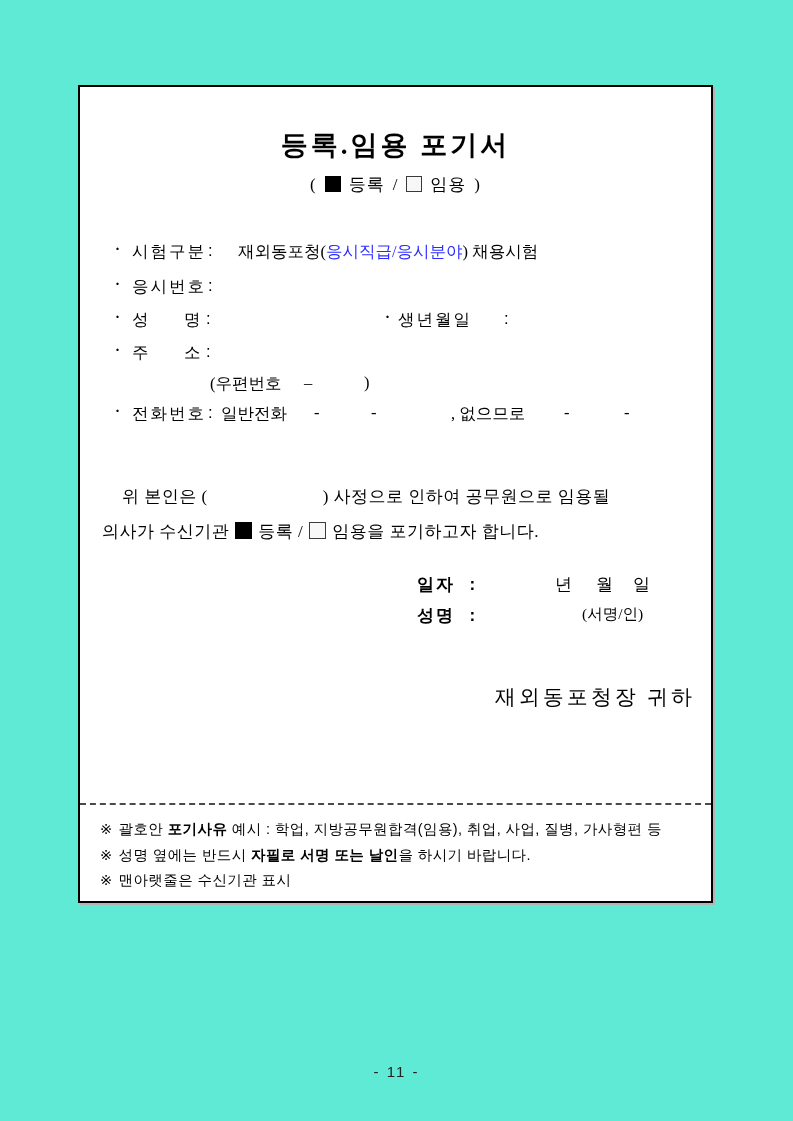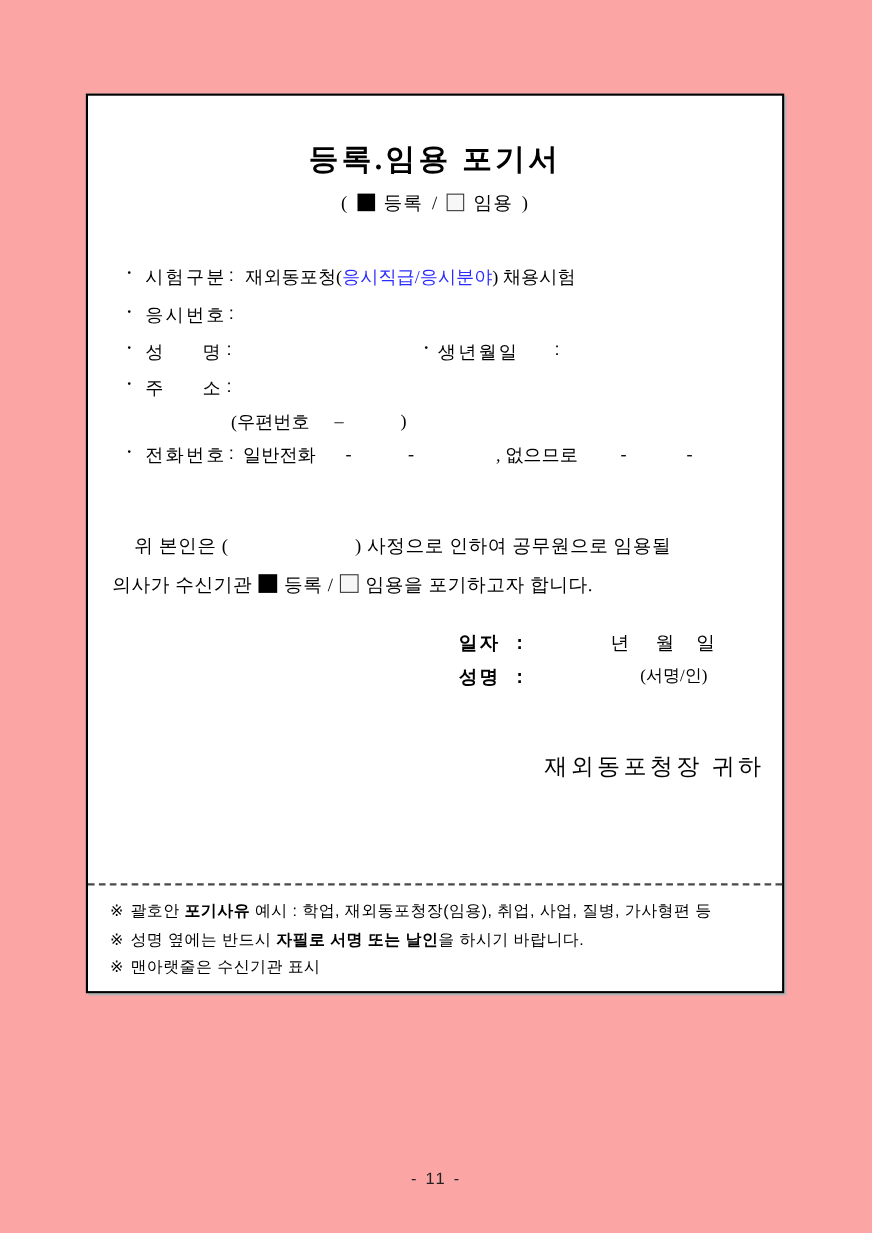--- a/index.html
+++ b/index.html
@@ -1,17 +1,17 @@
 <!DOCTYPE html>
 <html style="--accent: #2b2bff;"><head>
 <meta charset="utf-8">
 <style>
   html,body { margin:0; padding:0; background:#ffffff; }
   .page {
-    position:relative; width:793px; height:1121px; background:#fca5a5;
+    position:relative; width:793px; height:1121px; background:#5eead4;
     font-family:"Liberation Serif","DejaVu Serif",serif; color:#000; overflow:hidden;
   }
   .form-box {
     position:absolute; left:78px; top:85px; width:635px; height:818px;
     border:2px solid #000; box-sizing:border-box; background:#fff;
     box-shadow:2px 2px 0 #b4b4b4;
   }
   .title {
     position:absolute; top:40px; left:0; right:0; text-align:center;
     font-size:27px; font-weight:bold; letter-spacing:3px; white-space:nowrap;
@@ -75,21 +75,21 @@
   <div class="form-box">
 
     <div class="title">등록.임용 포기서</div>
 
     <div class="subtitle"><span>(</span><span class="checkbox filled"></span><span>등록</span><span>/</span><span class="checkbox empty"></span><span>임용</span><span>)</span></div>
 
     <div class="row" style="top:154px">
       <span class="bullet" style="left:35px">·</span>
       <span class="flabel" style="left:52px">시험구분</span>
       <span class="flabel" style="left:128px">:</span>
-      <span class="fval" style="left:143px"><span>재외동포청(</span><span class="blue">응시직급/응시분야</span><span>) 채용시험</span></span>
+      <span class="fval" style="left:158px"><span>재외동포청(</span><span class="blue">응시직급/응시분야</span><span>) 채용시험</span></span>
     </div>
 
     <div class="row" style="top:189px">
       <span class="bullet" style="left:35px">·</span>
       <span class="flabel" style="left:52px">응시번호</span>
       <span class="flabel" style="left:128px">:</span>
     </div>
 
     <div class="row" style="top:222px">
       <span class="bullet" style="left:35px">·</span>
@@ -140,21 +140,21 @@
     <div class="sig-row" style="top:517px">
       <span class="sig-label" style="left:337px">성명 :</span>
       <span class="sig-val seal-note" style="left:502px">(서명/인)</span>
     </div>
 
     <div class="recipient">재외동포청장 귀하</div>
 
     <div class="dotted-line"></div>
 
     <div class="notes">
-      <div class="note"><span class="marker">※</span><span>괄호안</span> <span class="nb">포기사유</span> <span>예시 : 학업, 재외동포청장(임용), 취업, 사업, 질병, 가사형편 등</span></div>
+      <div class="note"><span class="marker">※</span><span>괄호안</span> <span class="nb">포기사유</span> <span>예시 : 학업, 지방공무원합격(임용), 취업, 사업, 질병, 가사형편 등</span></div>
       <div class="note"><span class="marker">※</span><span>성명 옆에는 반드시</span> <span class="nb">자필로 서명 또는 날인</span><span>을 하시기 바랍니다.</span></div>
       <div class="note"><span class="marker">※</span><span>맨아랫줄은 수신기관 표시</span></div>
     </div>
 
   </div>
 
   <div class="page-number">- 11 -</div>
 </div>
 
 </body></html>

